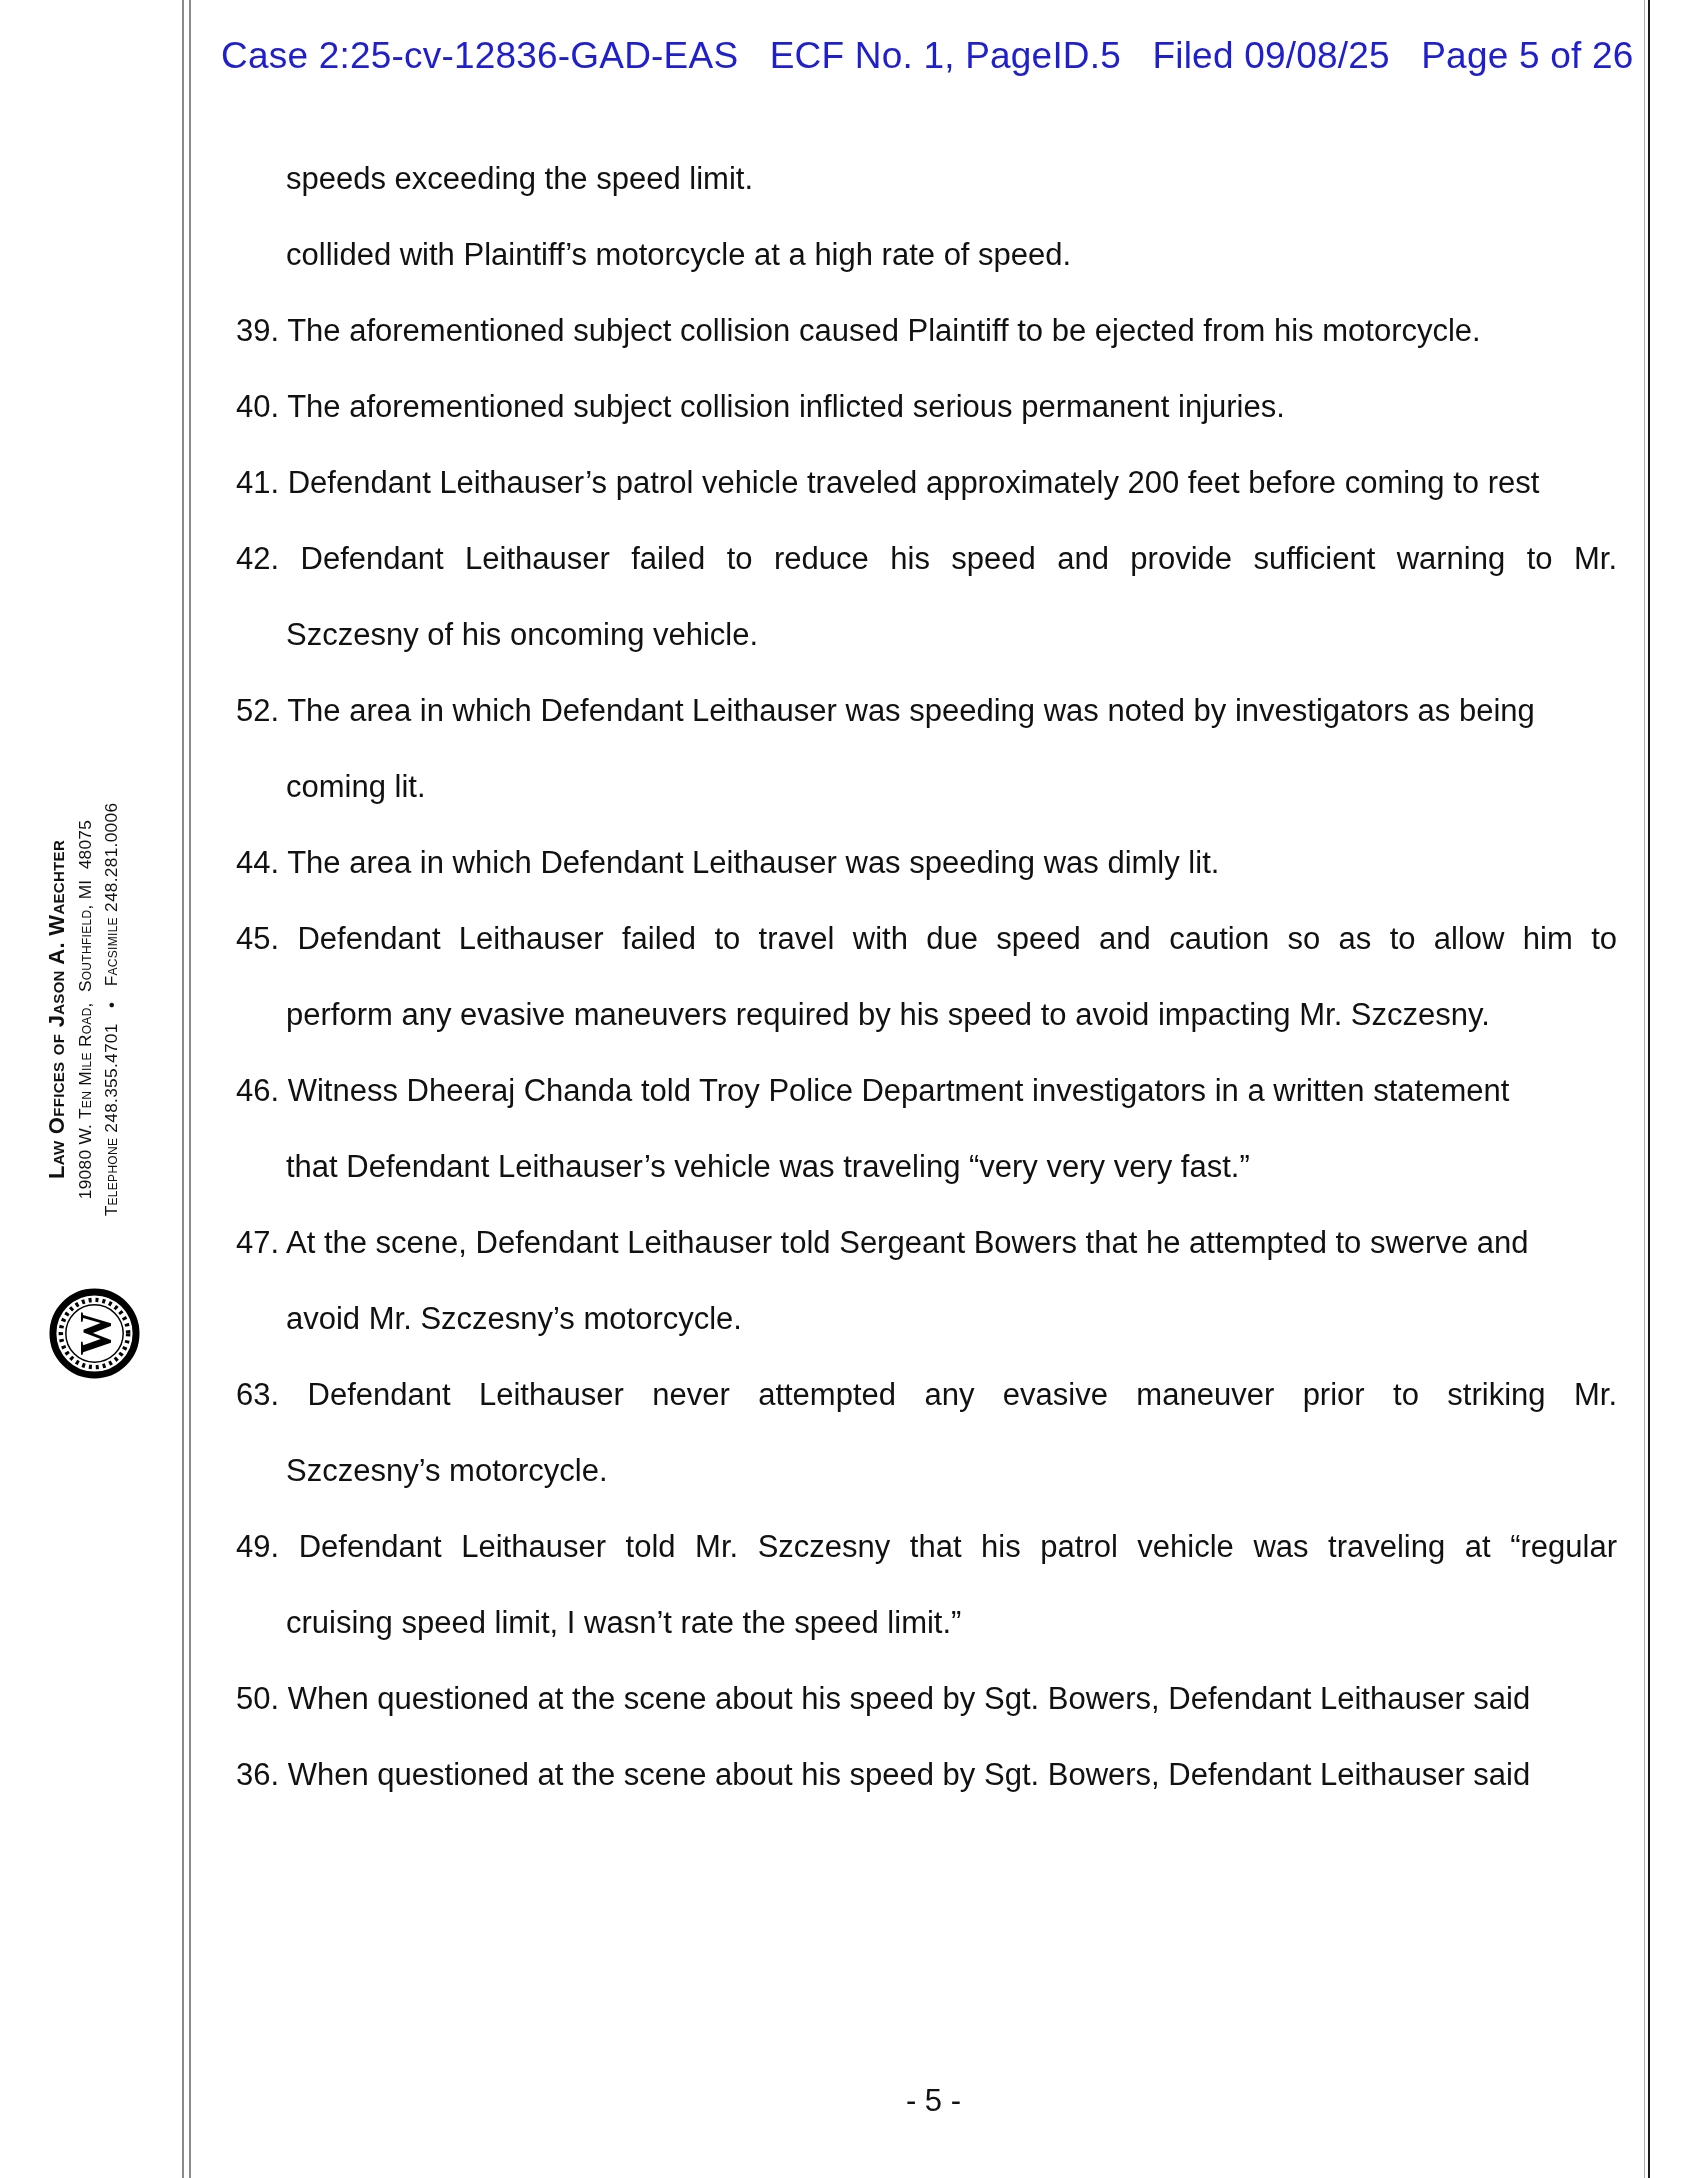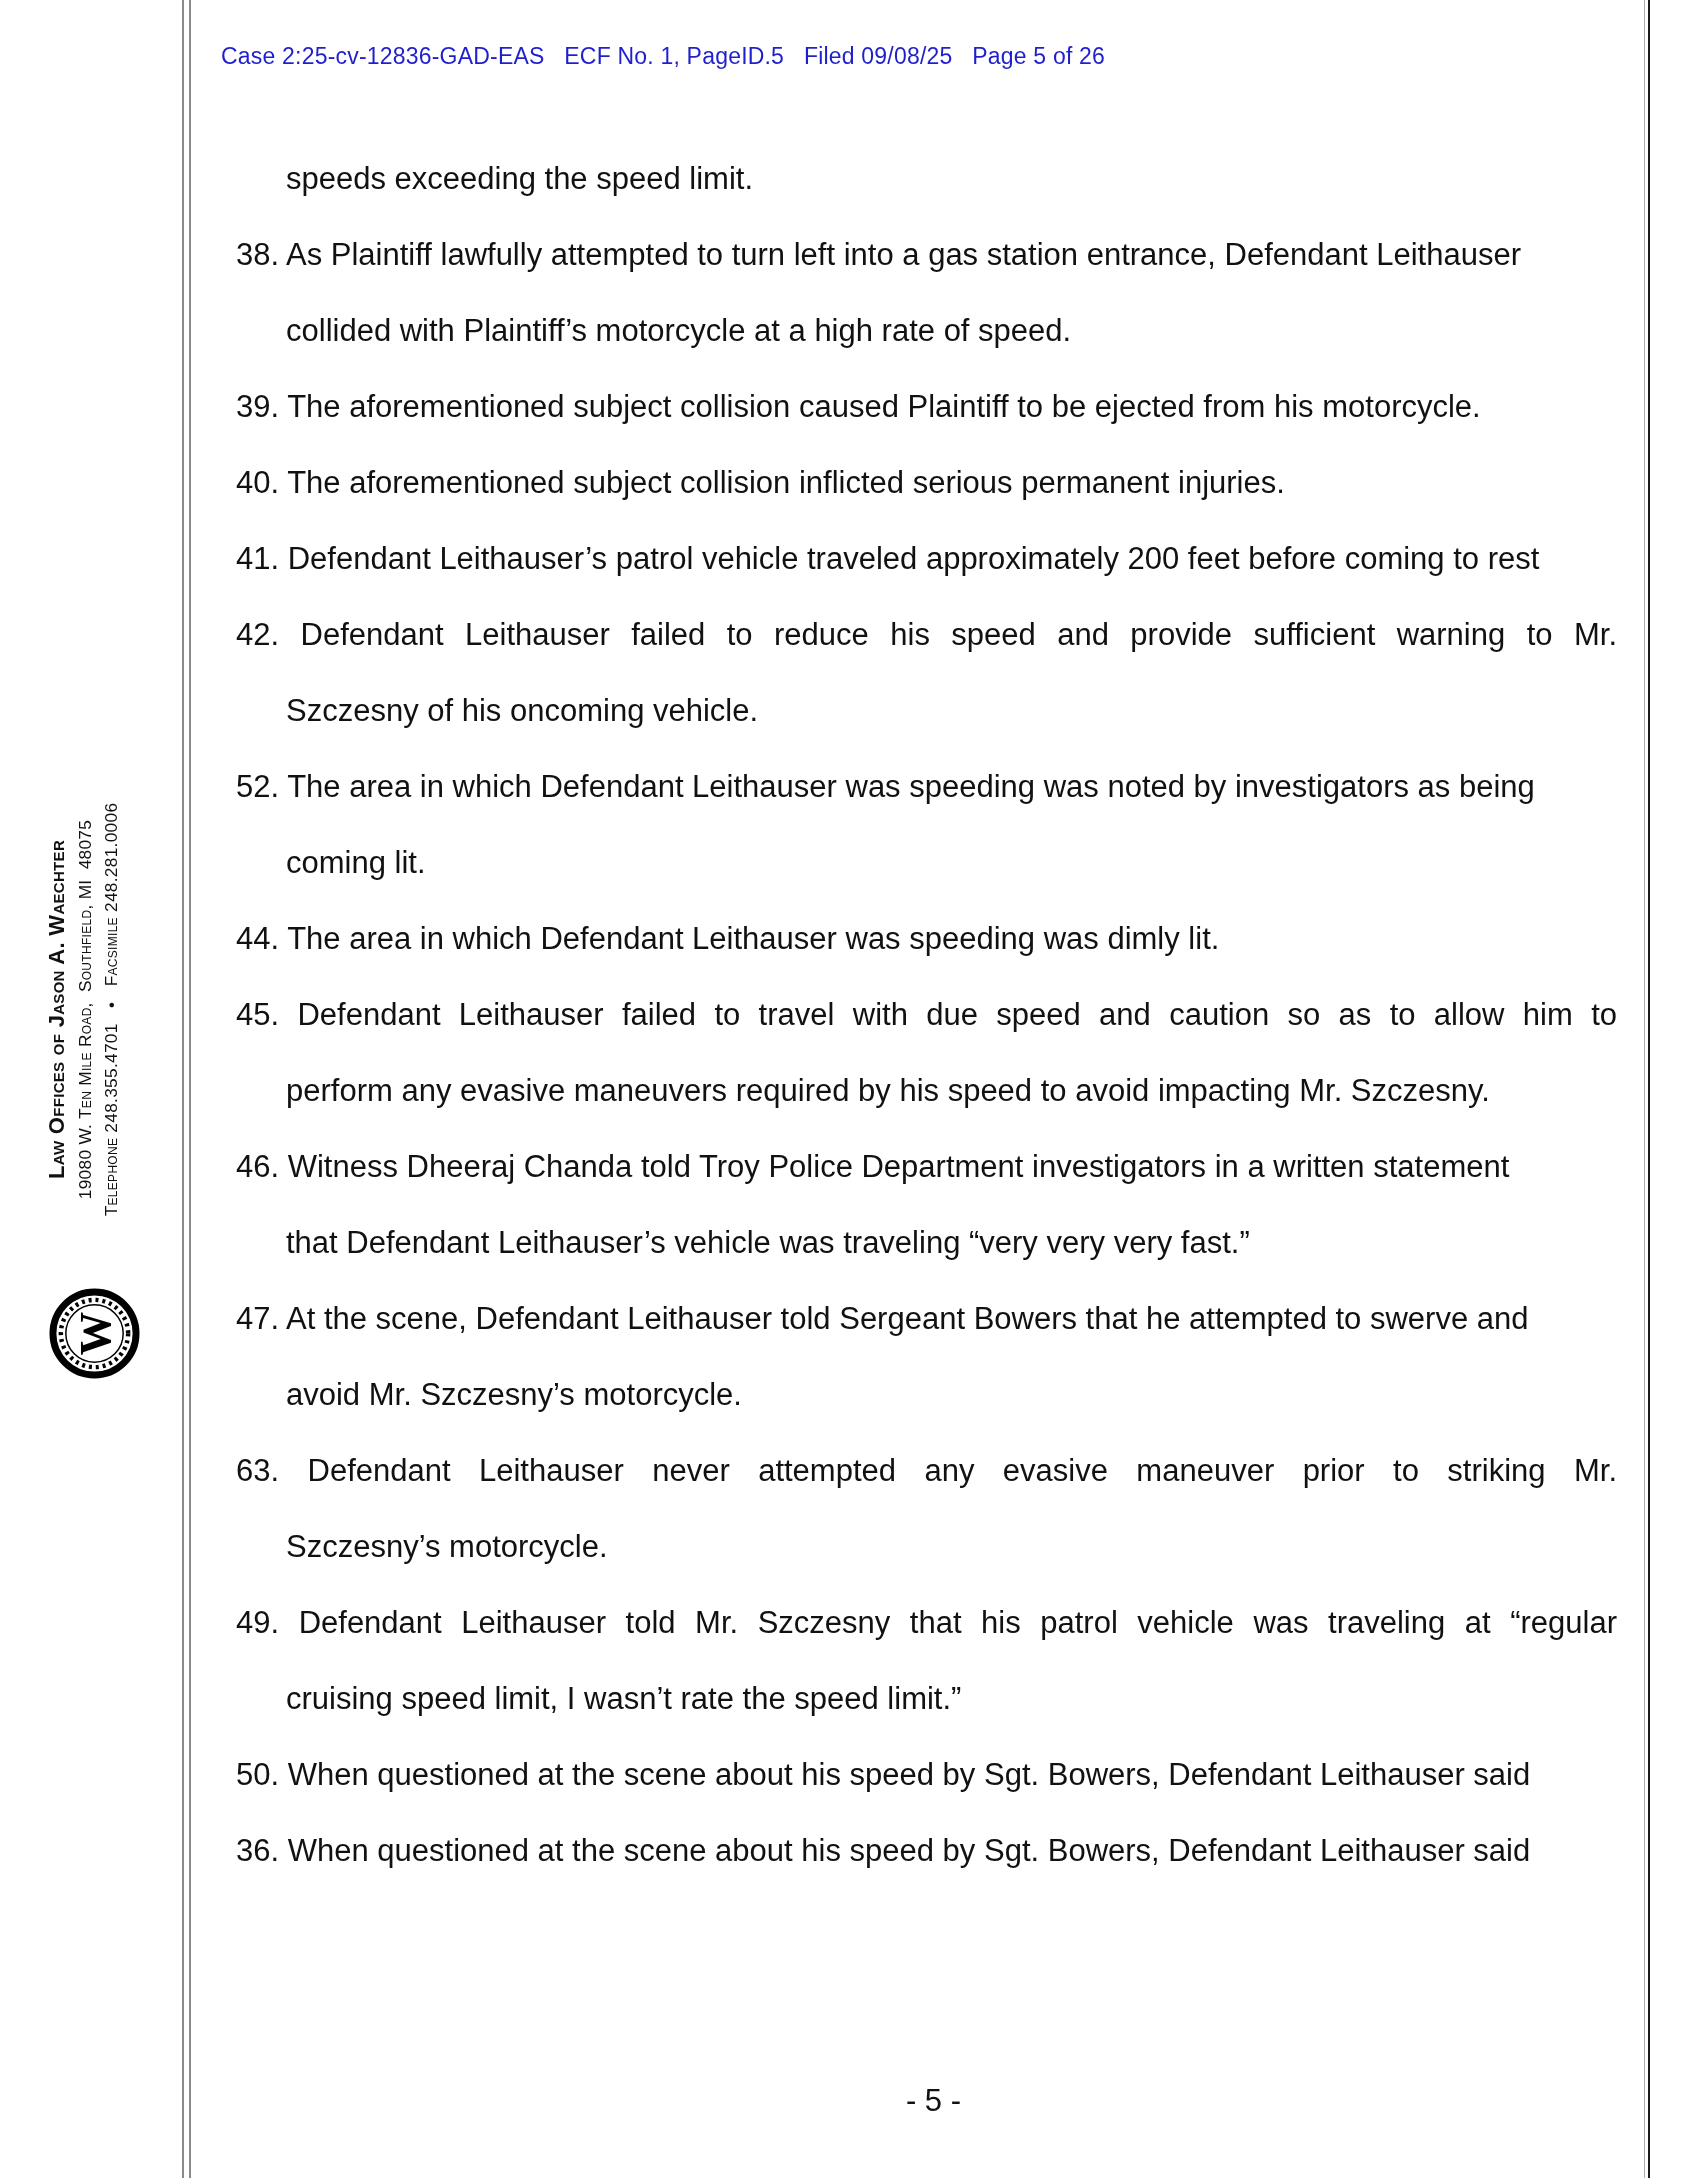--- a/index.html
+++ b/index.html
@@ -14,21 +14,21 @@
   
   .vline{position:absolute;top:0;bottom:0;}
   .vline.l1{left:182px;width:2px;background:#8a8a8a;}
   .vline.l2{left:189px;width:2px;background:#8a8a8a;}
   .vline.r1{left:1644px;width:1px;background:#b0b0b0;}
   .vline.r2{left:1648px;width:2px;background:#1c1c1c;}
 
   
   .stamp{
     position:absolute;left:221px;top:38px;
-    font-size:23px;line-height:36px;
+    font-size:37px;line-height:36px;
     white-space:pre;
     letter-spacing:0.2px;
   }
 
   
   .body-col{
     position:absolute;left:236px;top:141px;width:1381px;
     font-size:31px;line-height:76px;
   }
   .line{white-space:nowrap;}
@@ -86,21 +86,20 @@
 
   <svg class="seal" viewBox="0 0 94 94">
     <circle cx="47" cy="47" r="42" fill="none" stroke="#000" stroke-width="7"></circle>
     <circle cx="47" cy="47" r="34" fill="none" stroke="#000" stroke-width="4.5" stroke-dasharray="3 4"></circle>
     <circle cx="47" cy="47" r="29" fill="none" stroke="#000" stroke-width="1.5"></circle>
     <text x="47" y="47" text-anchor="middle" dominant-baseline="central" font-family="Liberation Serif, serif" font-size="44" font-weight="bold" fill="#000" transform="rotate(-90 47 47)">W</text>
   </svg>
 
   <div class="body-col">
       <div class="line indent">speeds exceeding the speed limit.</div>
-      <div class="line">38. As Plaintiff lawfully attempted to turn left into a gas station entrance, Defendant Leithauser</div>
       <div class="line indent">collided with Plaintiff’s motorcycle at a high rate of speed.</div>
       <div class="line">39. The aforementioned subject collision caused Plaintiff to be ejected from his motorcycle.</div>
       <div class="line">40. The aforementioned subject collision inflicted serious permanent injuries.</div>
       <div class="line">41. Defendant Leithauser’s patrol vehicle traveled approximately 200 feet before coming to rest</div>
       <div class="line justify">42. Defendant Leithauser failed to reduce his speed and provide sufficient warning to Mr.</div>
       <div class="line indent">Szczesny of his oncoming vehicle.</div>
       <div class="line">52. The area in which Defendant Leithauser was speeding was noted by investigators as being</div>
       <div class="line indent">coming lit.</div>
       <div class="line">44. The area in which Defendant Leithauser was speeding was dimly lit.</div>
       <div class="line justify">45. Defendant Leithauser failed to travel with due speed and caution so as to allow him to</div>

